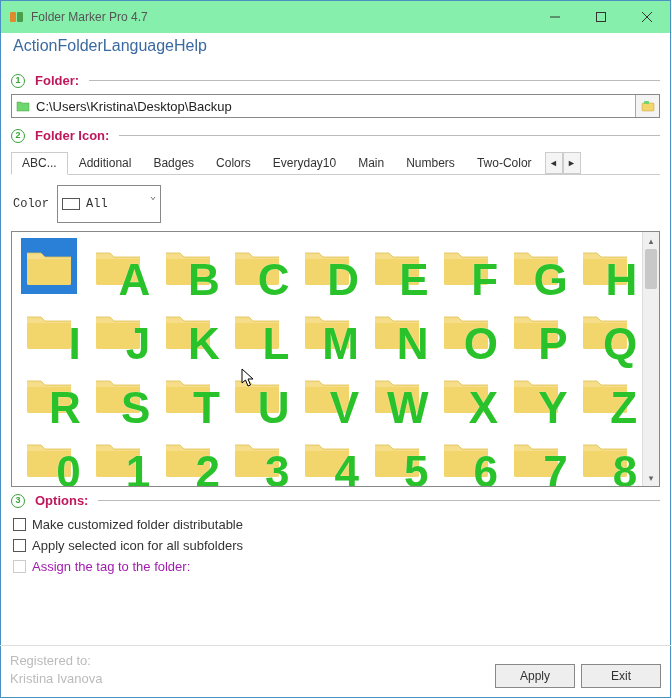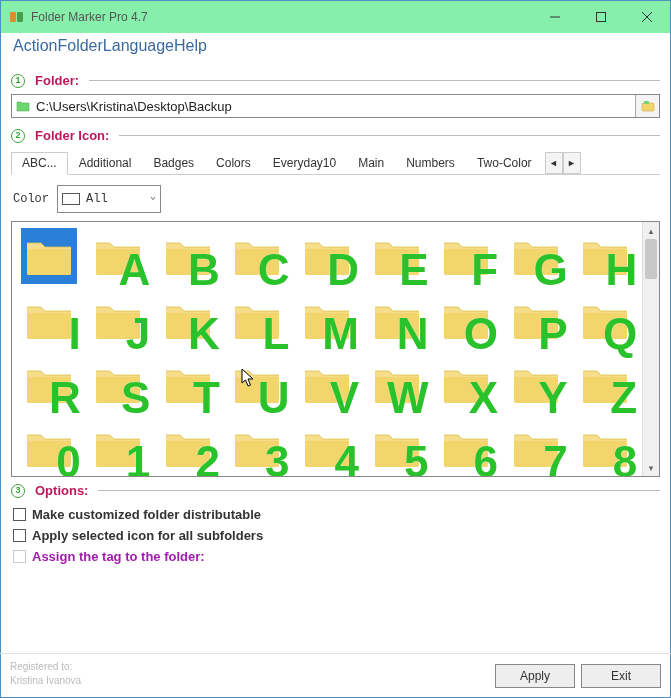--- a/index.html
+++ b/index.html
@@ -134,21 +134,21 @@
   .color-row {
     display: flex;
     align-items: center;
     gap: 8px;
     margin: 10px 2px 8px 2px;
     font-family: Liberation Mono, monospace;
   }
   .color-label { font-size: 12px; }
   .color-select {
     border: 1px solid #888;
-    height: 28px;
+    height: 38px;
     width: 104px;
     display: flex;
     align-items: center;
     padding: 0 4px;
     gap: 6px;
     font-size: 12px;
     position: relative;
   }
   .color-swatch {
     width: 18px; height: 12px;
@@ -215,21 +215,20 @@
   }
   .vscroll .thumb {
     position: absolute;
     top: 17px; left: 2px; right: 2px;
     height: 40px;
     background: #c8c8c8;
     border-radius: 2px;
   }
   .options {
     margin-top: 6px;
-    font-weight: bold;
   }
   .opt-row {
     display: flex;
     align-items: center;
     gap: 6px;
     padding: 3px 2px;
     font-size: 13px;
     color: #333;
   }
   .opt-row.disabled { color: #a21caf; }
@@ -243,21 +242,21 @@
     position: absolute;
     bottom: 0; left: 0; right: 0;
     padding: 6px 10px 10px 10px;
     display: flex;
     align-items: flex-end;
     border-top: 1px solid #e0e0e0;
   }
   .reg {
     flex: 1;
     color: #bbb;
-    font-size: 10px;
+    font-size: 13px;
     line-height: 1.4;
   }
   .btn {
     width: 80px;
     height: 24px;
     border: 1px solid #888;
     background: #eee;
     font-size: 12px;
     display: flex; align-items: center; justify-content: center;
     margin-left: 6px;

